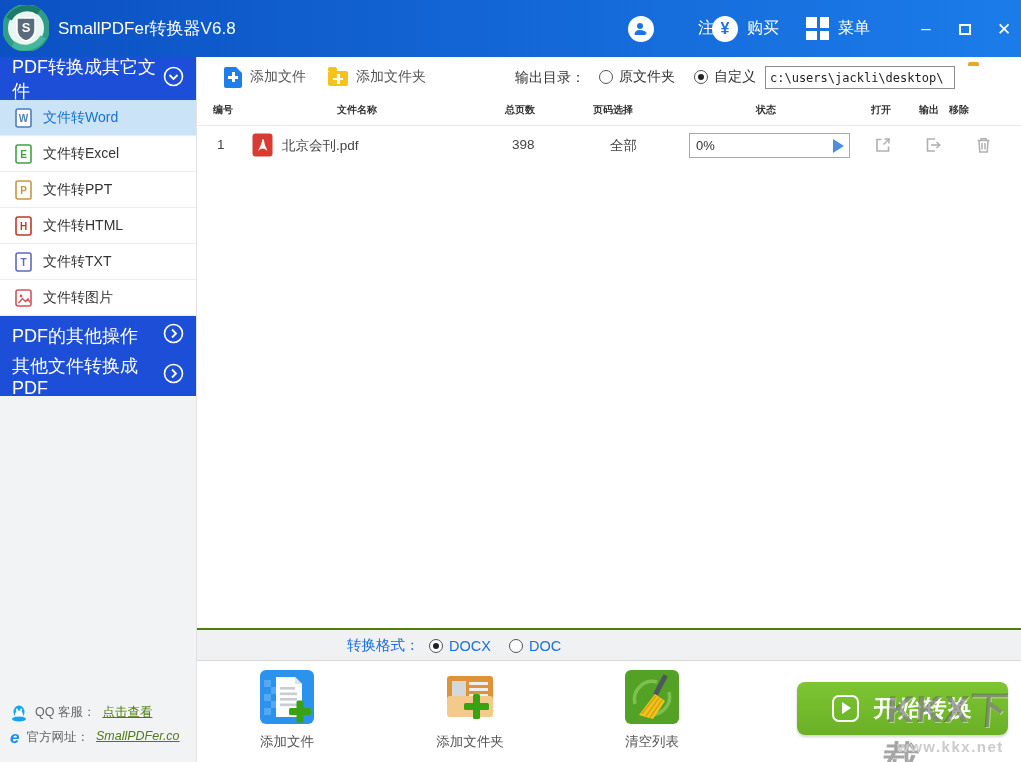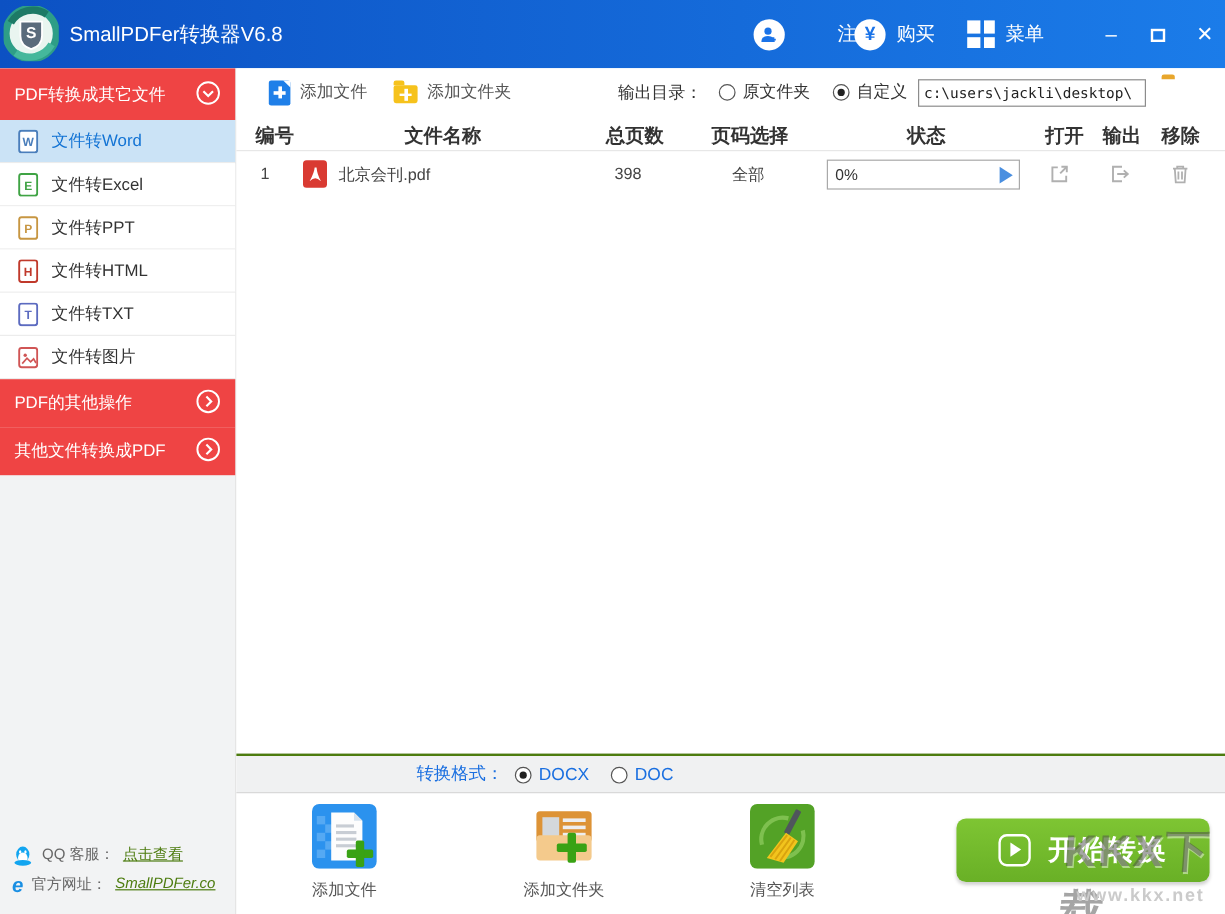--- a/index.html
+++ b/index.html
@@ -21,22 +21,22 @@
     grid-template-rows:11px 9px; gap:3px; }
   .menu-grid span { background:#fff; }
   .win-btn { position:absolute; top:14px; width:30px; height:30px; color:#fff;
     display:flex; align-items:center; justify-content:center; font-size:17px; cursor:pointer; }
   .btn-min { left:911px; } .btn-max { left:950px; } .btn-close { left:989px; }
   .max-box { width:12px; height:11px; border:2px solid #fff; display:block; }
 
   
   .sidebar { position:absolute; left:0; top:57px; width:197px; bottom:0;
     background:#f2f3f4; border-right:1px solid #e2e2e2; }
-  .side-header { background:#ef4444; color:#fff; display:flex; align-items:center;
-    justify-content:space-between; padding:0 12px; font-size:14px; cursor:pointer; }
+  .side-header { background:#1d4ed8; color:#fff; display:flex; align-items:center;
+    justify-content:space-between; padding:0 12px; font-size:18px; cursor:pointer; }
   .sh-0 { height:43px; } .sh-1, .sh-2 { height:40px; }
   .side-items { background:#fff; }
   .side-item { height:36px; border-bottom:1px solid #ececec; display:flex;
     align-items:center; padding-left:15px; gap:11px; font-size:14px; color:#333;
     background:#fff; cursor:pointer; }
   .side-item.active { background:#cbe3f6; color:#1273d4; }
   .side-footer { position:absolute; left:10px; bottom:13px; display:flex;
     flex-direction:column; gap:5px; font-size:12.5px; color:#666; }
   .foot-row { display:flex; align-items:flex-start; gap:7px; height:20px; }
   .foot-link { color:#4d7c0f; text-decoration:underline; cursor:pointer; }
@@ -77,24 +77,24 @@
     font-size:12px; padding:0 4px; color:#222; }
   .browse-btn { position:absolute; left:771px; top:9px; width:30px; height:23px;
     cursor:pointer; }
   .browse-folder { position:relative; width:26px; height:18px; margin:2px auto 0;
     background:linear-gradient(#f2b93c,#df9a1f); border-radius:2px; }
   .browse-folder::before { content:""; position:absolute; top:-4px; left:0; width:11px;
     height:4px; background:#e8a62c; border-radius:2px 2px 0 0; }
 
   
   .table-header { position:absolute; left:0; top:40px; width:100%; height:29px;
-    border-bottom:1px solid #e7e7e7; font-size:16px; font-weight:bold; color:#333; }
+    border-bottom:1px solid #e7e7e7; font-size:10px; font-weight:bold; color:#333; }
   .table-header span { position:absolute; top:6px; }
   .th-0{left:16px;} .th-1{left:140px;} .th-2{left:308px;} .th-3{left:396px;}
-  .th-4{left:559px;} .th-5{left:674px;} .th-6{left:722px;} .th-7{left:771px;}
+  .th-4{left:559px;} .th-5{left:674px;} .th-6{left:722px;} .th-7{left:752px;}
   .table-row { position:absolute; left:0; top:69px; width:100%; height:39px;
     font-size:13.5px; color:#444; }
   .cell { position:absolute; top:11px; }
   .cell-num { left:20px; } .cell-name { left:85px; } .cell-pages { left:315px; }
   .cell-range { left:413px; }
   .pdf-ic { position:absolute; left:55px; top:7px; }
   .progress { position:absolute; left:492px; top:7px; width:161px; height:25px;
     border:1px solid #a9a9a9; background:#fff; }
   .progress-text { position:absolute; left:6px; top:4px; font-size:13px; color:#333; }
   .play-tri { position:absolute; right:5px; top:5px; width:0; height:0;

